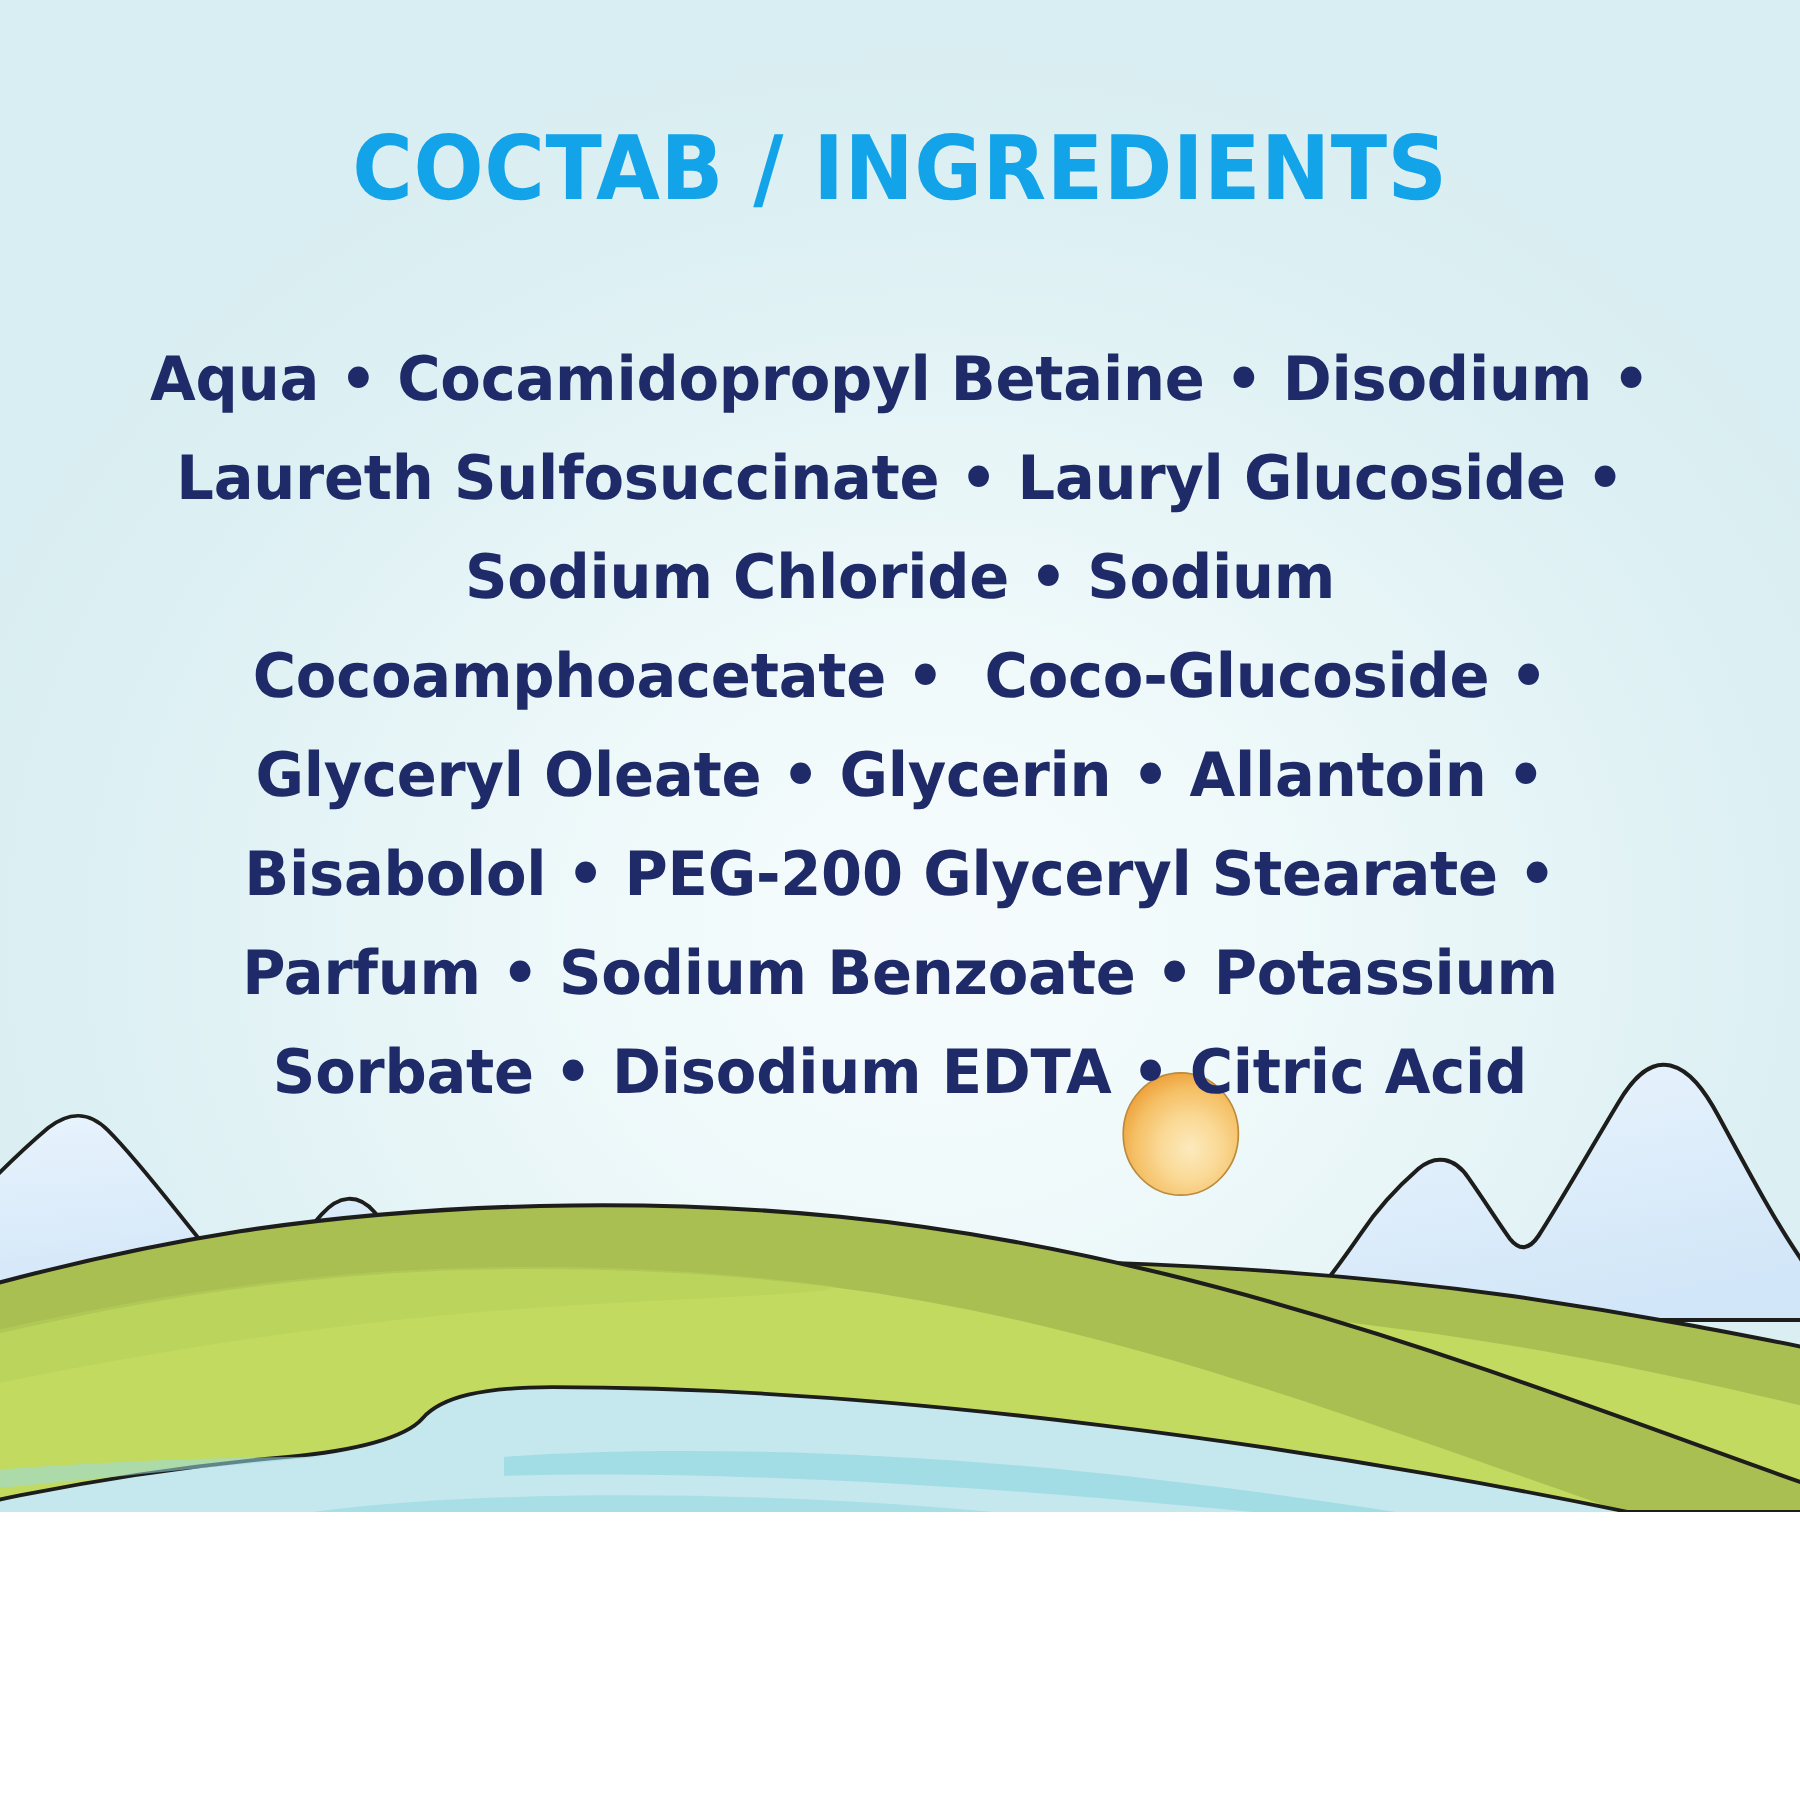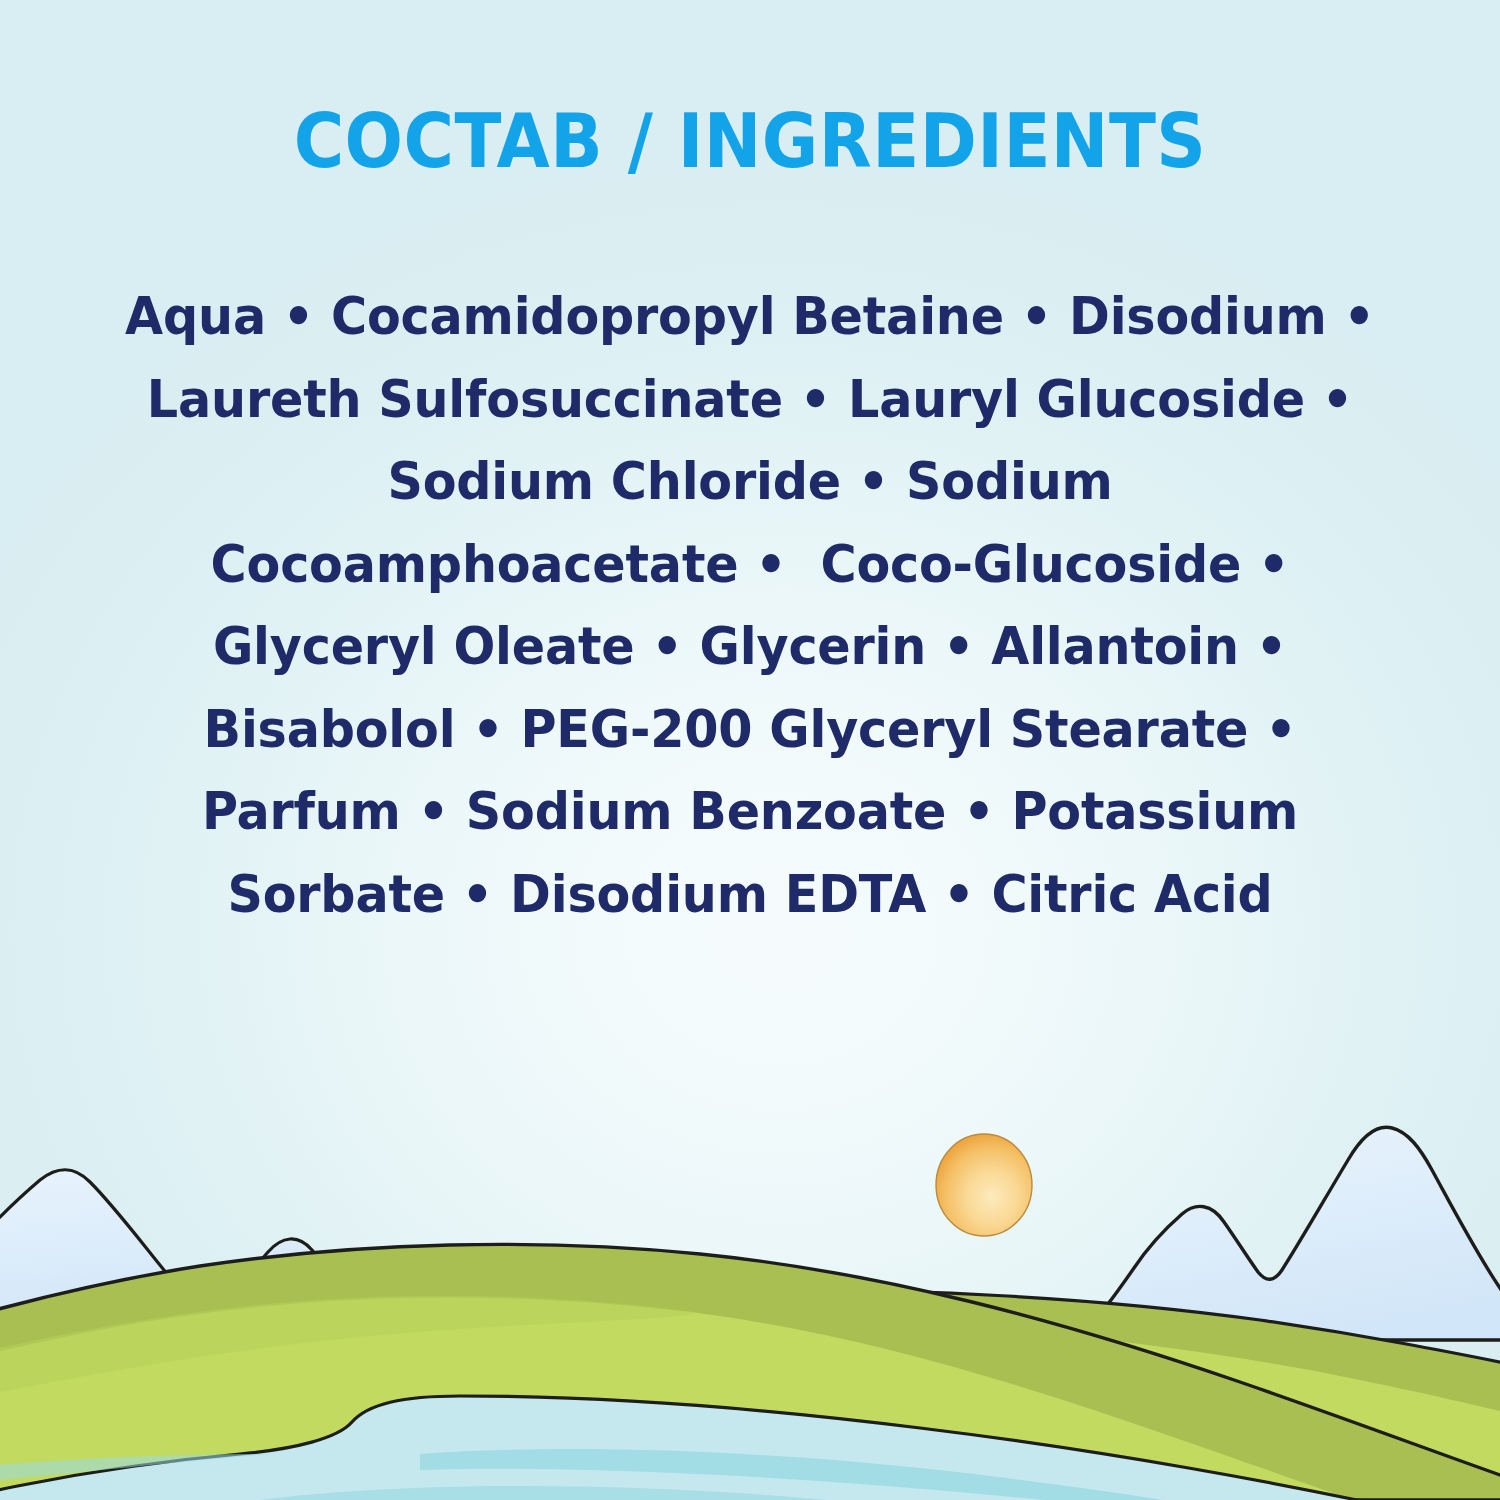--- a/index.html
+++ b/index.html
@@ -4,21 +4,21 @@
 <title>Ingredients Panel</title>
 <style>
   html, body {
     margin: 0;
     padding: 0;
     background: #ffffff;
   }
   #canvas {
     position: relative;
     width: 1500px;
-    height: 1500px;
+    height: 1260px;
     overflow: hidden;
     font-family: "DejaVu Sans", sans-serif;
     background: #dcf0f3;
   }
   
   #bg-wash {
     position: absolute;
     inset: 0;
     background:
       radial-gradient(ellipse 900px 780px at 52% 62%,

